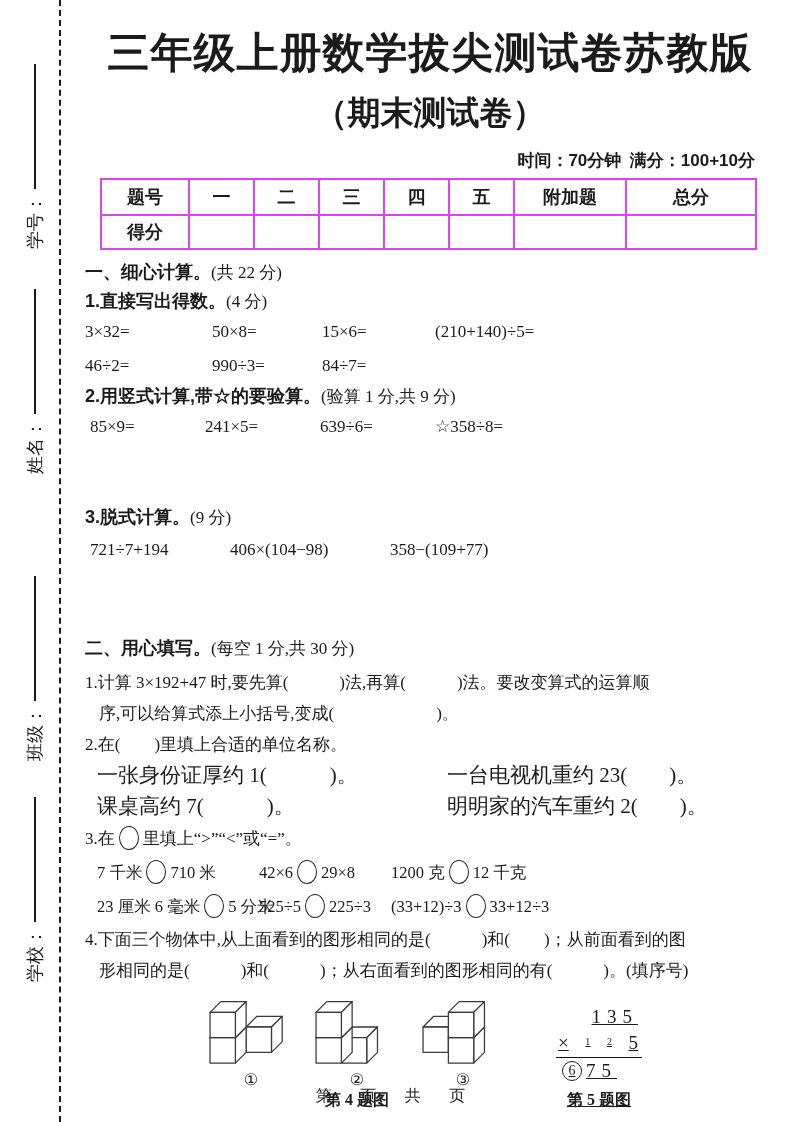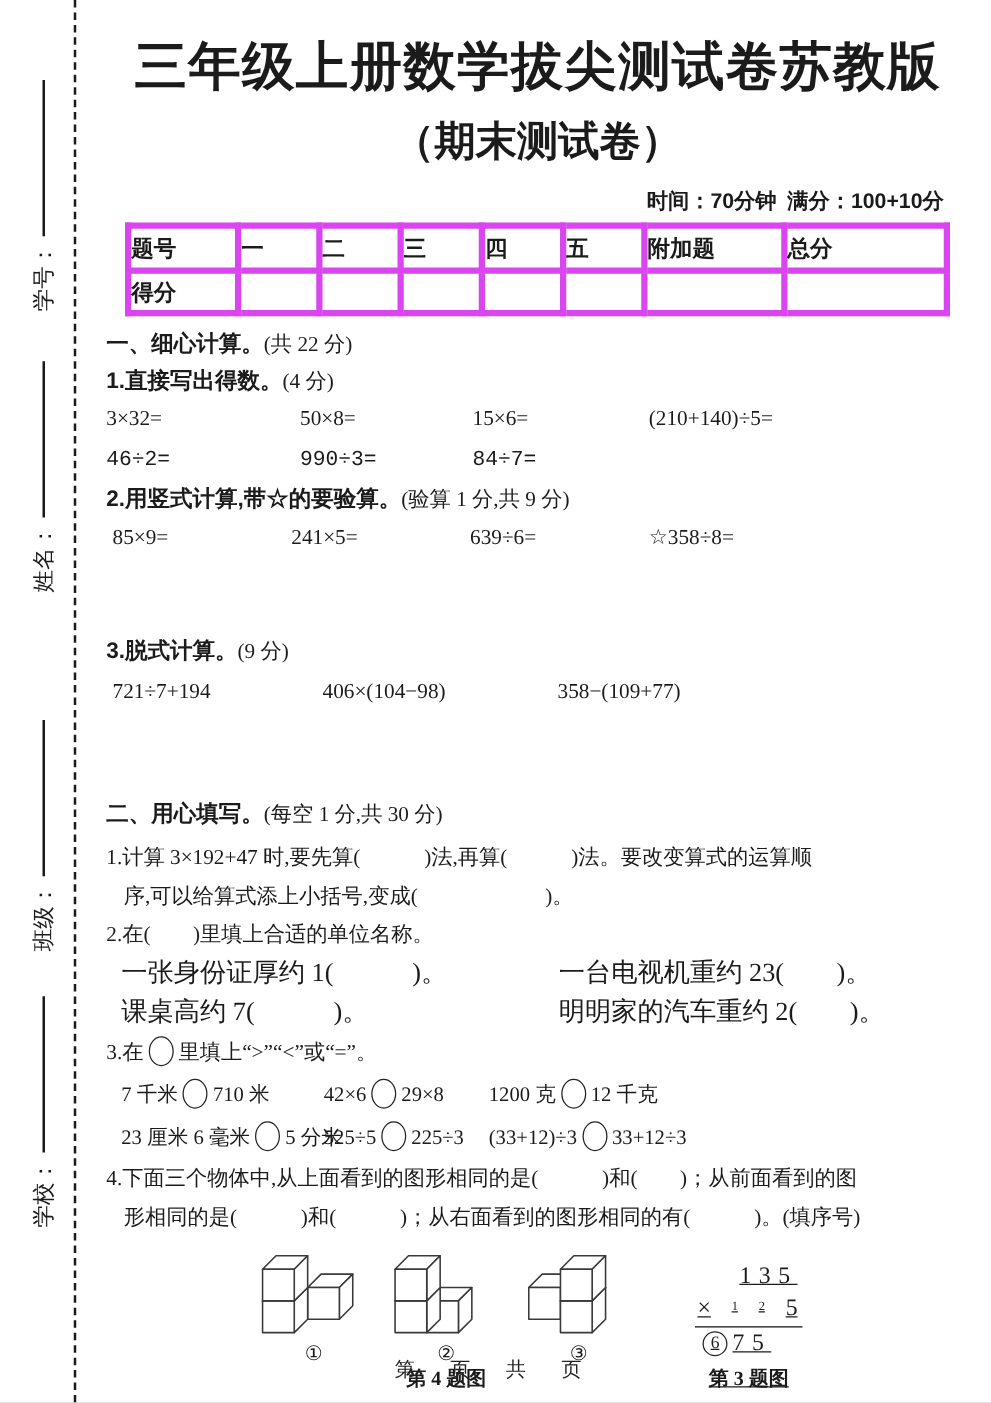--- a/index.html
+++ b/index.html
@@ -18,33 +18,33 @@
   
   .main { position:absolute; left:85px; top:0; width:690px; }
   .title { margin-top:24px; text-align:center; font-family:"Liberation Sans", sans-serif;
            font-weight:700; font-size:42px; letter-spacing:1px; line-height:58px;}
   .subtitle { margin-top:8px; text-align:center; font-family:"Liberation Sans", sans-serif;
               font-weight:700; font-size:33px; line-height:46px;}
   .meta { margin-top:14px; width:670px; text-align:right; font-family:"Liberation Sans", sans-serif;
           font-weight:700; font-size:17px; line-height:22px; }
 
   table.score { border-collapse:collapse; margin:6px 0 0 15px; table-layout:fixed; }
-  table.score td { border:5px solid #d946ef; text-align:left; vertical-align:middle;
+  table.score td { border:2px solid #d946ef; text-align:center; vertical-align:middle;
                    font-family:"Liberation Sans", sans-serif; font-weight:700; font-size:18px; }
   table.score tr:first-child td { height:36px; }
   table.score tr:last-child td { height:34px; }
 
   .sec-heading { margin-top:10px; font-size:18px; line-height:24px; }
   .sec-heading .hd, .q-label .hd { font-family:"Liberation Sans", sans-serif; font-weight:700; }
   .sec-heading .note, .q-label .note { font-family:"Liberation Serif", serif; font-weight:400; font-size:17px; }
   .q-label { margin-top:4px; font-size:18px; line-height:24px; }
 
-  .calc-row { display:grid; font-size:17px; line-height:24px;gap:28px; }
+  .calc-row { display:grid; font-size:17px; line-height:24px; }
   .row-q1 { grid-template-columns:127px 110px 113px auto; margin-top:6px; }
-  .row-q1b { grid-template-columns:127px 110px 113px auto; margin-top:10px;font-family:Liberation Mono, monospace; }
+  .row-q1b { grid-template-columns:127px 110px 113px auto; margin-top:10px; }
   .row-q2 { grid-template-columns:115px 115px 115px auto; margin:6px 0 0 5px; }
   .row-q3 { grid-template-columns:140px 160px auto; margin:8px 0 0 5px; }
   .spacer-a { height:62px; } .spacer-b { height:64px; }
 
   .body-line { font-size:17px; line-height:31px; }
   .indent { padding-left:14px; }
   .unit-grid { display:grid; grid-template-columns:350px auto; font-size:21px; line-height:31px; padding-left:12px; }
 
   .circle { display:inline-block; width:20px; height:24px; border:1.5px solid #222;
             border-radius:50%; vertical-align:-6px; margin:0 4px; }
@@ -261,20 +261,20 @@
             <span>×</span>
             <span class="m-carry">1</span>
             <span class="m-carry">2</span>
             <span>5</span>
           </div>
           <div class="m-line3">
             <span class="m-circled">6</span>
             <span>75</span>
           </div>
         </div>
-        <div class="fig-caption" style="margin-top:6px;">第 3 题图</div>
+        <div class="fig-caption" style="margin-top:6px;">第 5 题图</div>
       </div>
     </div>
 
   </div>
 
   <div class="footer">第 页 共 页</div>
 </div>
 
 </body></html>

